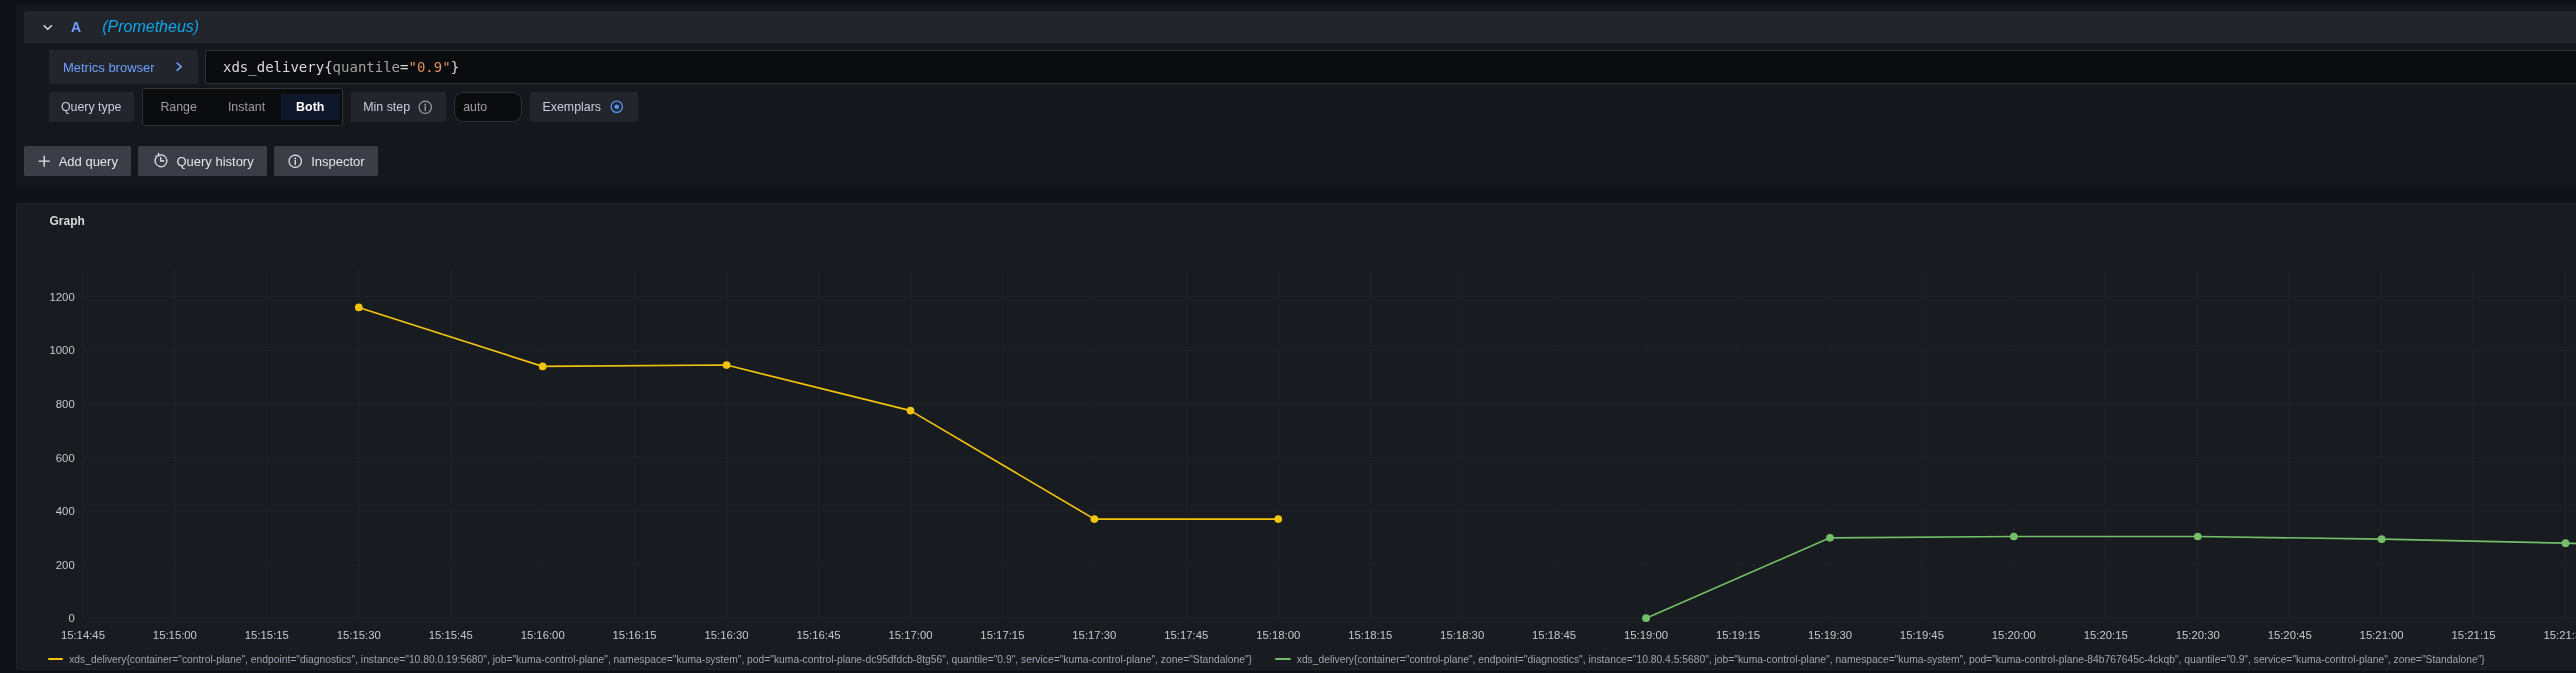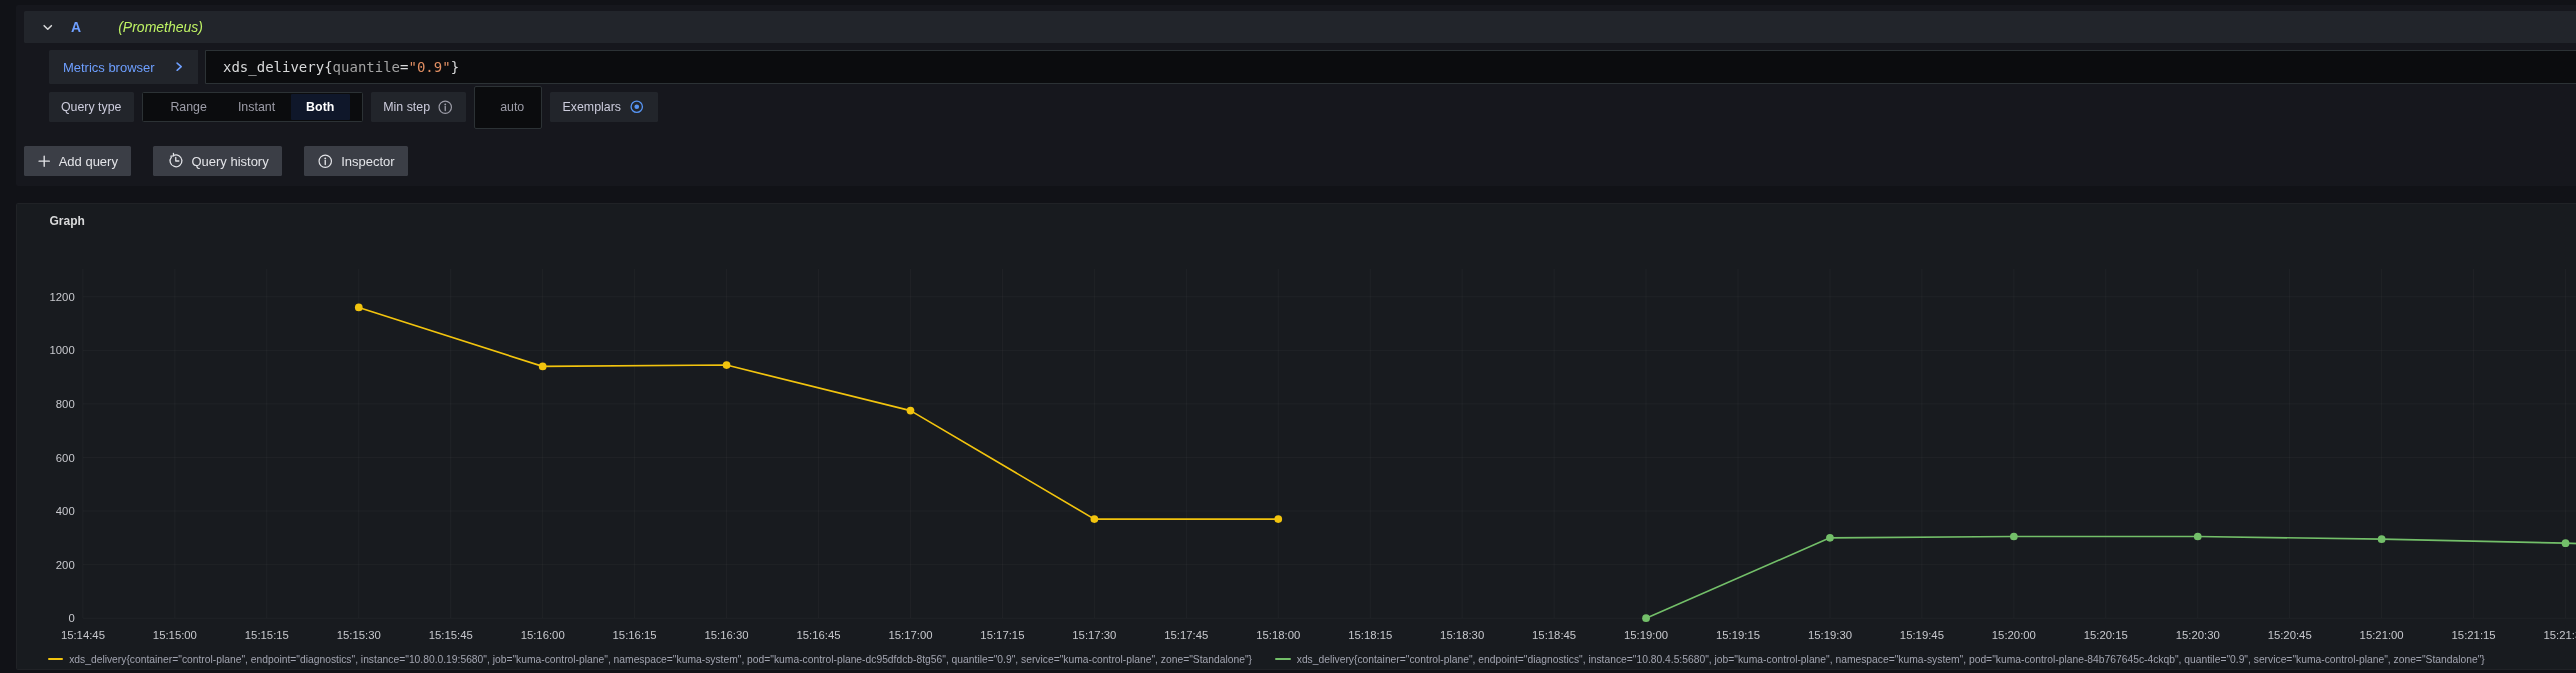--- a/index.html
+++ b/index.html
@@ -1,31 +1,31 @@
 <!DOCTYPE html>
 <html style="font-size:8.2px"><head>
 <meta charset="utf-8">
 <style>
   * { margin:0; padding:0; box-sizing:border-box; }
   html,body { width:3020px; height:674px; background:#111217; font-family:"Liberation Sans", sans-serif; overflow:hidden; }
   .query-card { position:absolute; left:15.5px; top:5.2px; width:2989px; height:181px; background:#16171d; border-radius:2.1px; }
   .query-header { position:absolute; left:8.2px; top:6.2px; right:8.2px; height:32px; background:#22252b; border-radius:1.5px; display:flex; align-items:center; padding:0 13.4px; }
   .refid { color:#6e9fff; font-weight:bold; font-size:14px; margin-left:13.4px; }
-  .ds-name { color:#bef264; font-style:italic; font-size:14px; margin-left:37px; }
+  .ds-name { color:#0ea5e9; font-style:italic; font-size:16px; margin-left:21px; }
   .icon-btn { width:20.6px; height:20.6px; display:flex; align-items:center; justify-content:center; cursor:pointer; }
   .row1 { position:absolute; left:33px; top:45px; right:8.2px; height:34px; display:flex; }
   .metrics-browser { height:34px; background:#22252b; border-radius:1.5px 0 0 1.5px; display:flex; align-items:center; padding:0 14.4px; color:#6e9fff; font-size:13px; font-weight:500; gap:19px; cursor:pointer; }
   .query-field { flex:1; height:34px; background:#0b0c0e; border:0.5px solid #2c3235; border-radius:0 1.5px 1.5px 0; margin-left:6.2px; display:flex; align-items:center; padding:0 17.5px; font-family:"DejaVu Sans Mono", monospace; font-size:14px; }
   .row2 { position:absolute; left:33px; top:87px; height:30px; display:flex; align-items:center; gap:8px; }
   .chip { height:30px; background:#22252b; border-radius:1.5px; display:flex; align-items:center; padding:0 12.4px; color:#ccccdc; font-size:12.4px; font-weight:500; gap:7.2px; }
-  .radio-group { height:30px; border:0.5px solid #2c3235; background:#0b0c0e; border-radius:1.5px; display:flex; align-items:center; padding:12px; }
+  .radio-group { height:38px; border:0.5px solid #2c3235; background:#0b0c0e; border-radius:1.5px; display:flex; align-items:center; padding:2px; }
   .radio-opt { height:26px; display:flex; align-items:center; padding:0 15.5px; color:#9d9da8; font-size:12.4px; font-weight:500; border-radius:1px; cursor:pointer; }
   .radio-opt.selected { background:#0f172a; color:#ffffff; font-weight:700; }
-  .mini-input { height:43px; width:68px; background:#0b0c0e; border:0.5px solid #2c3235; border-radius:2px; display:flex; align-items:center; padding:0 25px; color:#9d9da8; font-size:12.4px; }
-  .row3 { position:absolute; left:8.2px; top:141px; display:flex; gap:22px; }
+  .mini-input { height:30px; width:68px; background:#0b0c0e; border:0.5px solid #2c3235; border-radius:9px; display:flex; align-items:center; padding:0 8px; color:#9d9da8; font-size:12.4px; }
+  .row3 { position:absolute; left:8.2px; top:141px; display:flex; gap:7px; }
   .btn { height:30px; background:#3b3e46; border-radius:1.5px; display:flex; align-items:center; padding:0 13.4px; color:#e3e4e8; font-size:13px; font-weight:500; gap:7.2px; cursor:pointer; }
   .panel { position:absolute; left:15.5px; top:203px; width:2989px; height:467px; background:#181b1f; border:0.5px solid #202226; border-radius:1.5px; }
   .panel-header { position:absolute; left:0; top:0; right:0; height:34px; display:flex; align-items:center; padding:0 17.5px; }
   .panel-title { color:#d8d9da; font-size:12px; font-weight:700; margin-left:15.5px; }
   #plot-svg { position:absolute; left:0; top:34px; }
   .legend { position:absolute; left:31px; bottom:4.1px; right:5.2px; display:flex; gap:23px; align-items:center; overflow:hidden; }
   .legend-item { display:flex; align-items:center; gap:6.2px; white-space:nowrap; cursor:pointer; }
   .legend-swatch { width:15.5px; height:2.1px; border-radius:1px; flex:none; }
   .legend-label { color:#a2a4b0; font-size:10.3px; }
   svg.ic { display:block; }

